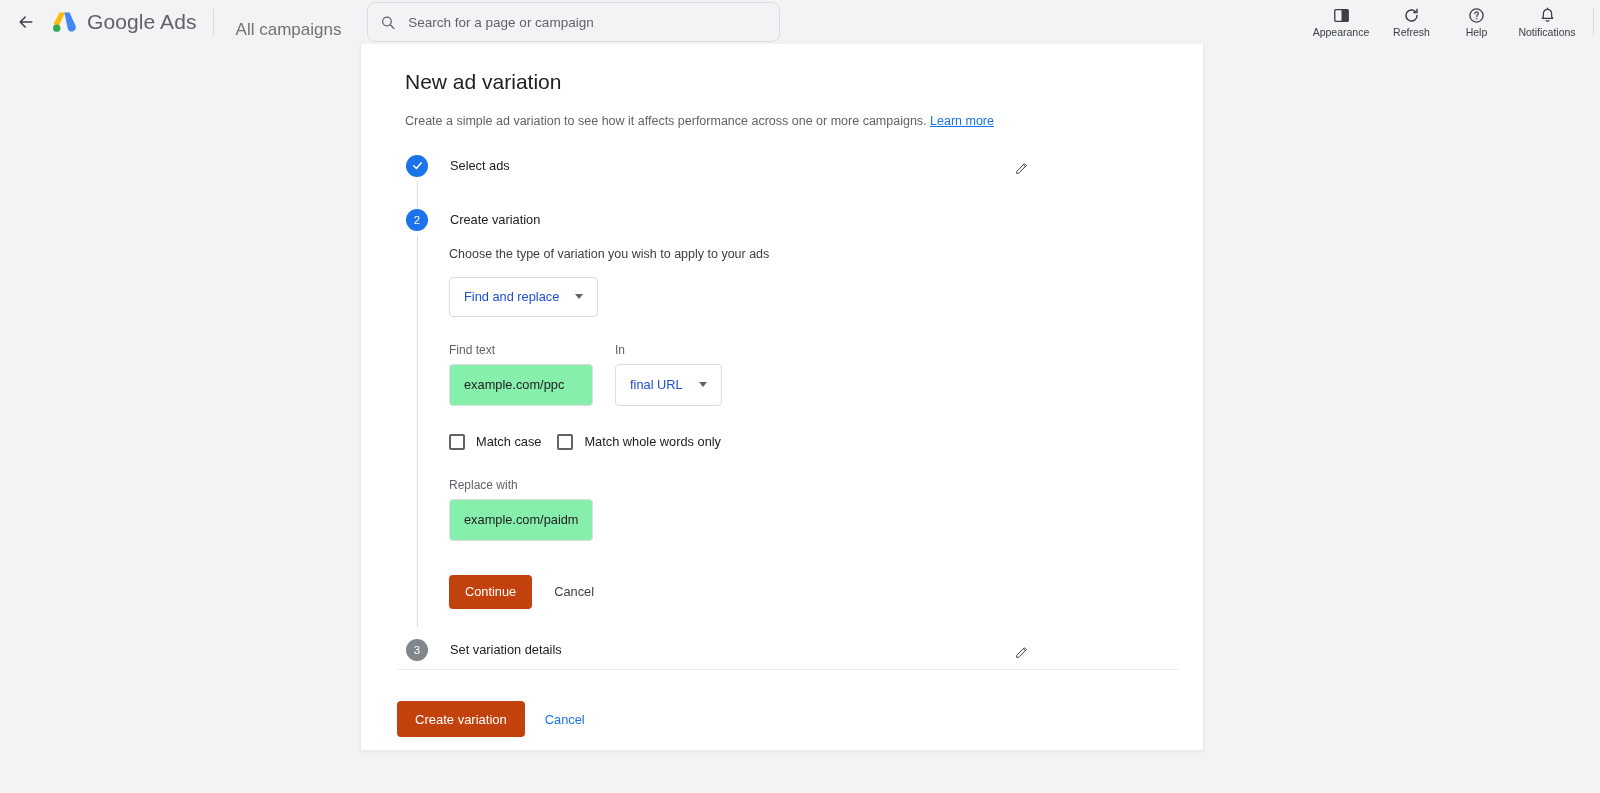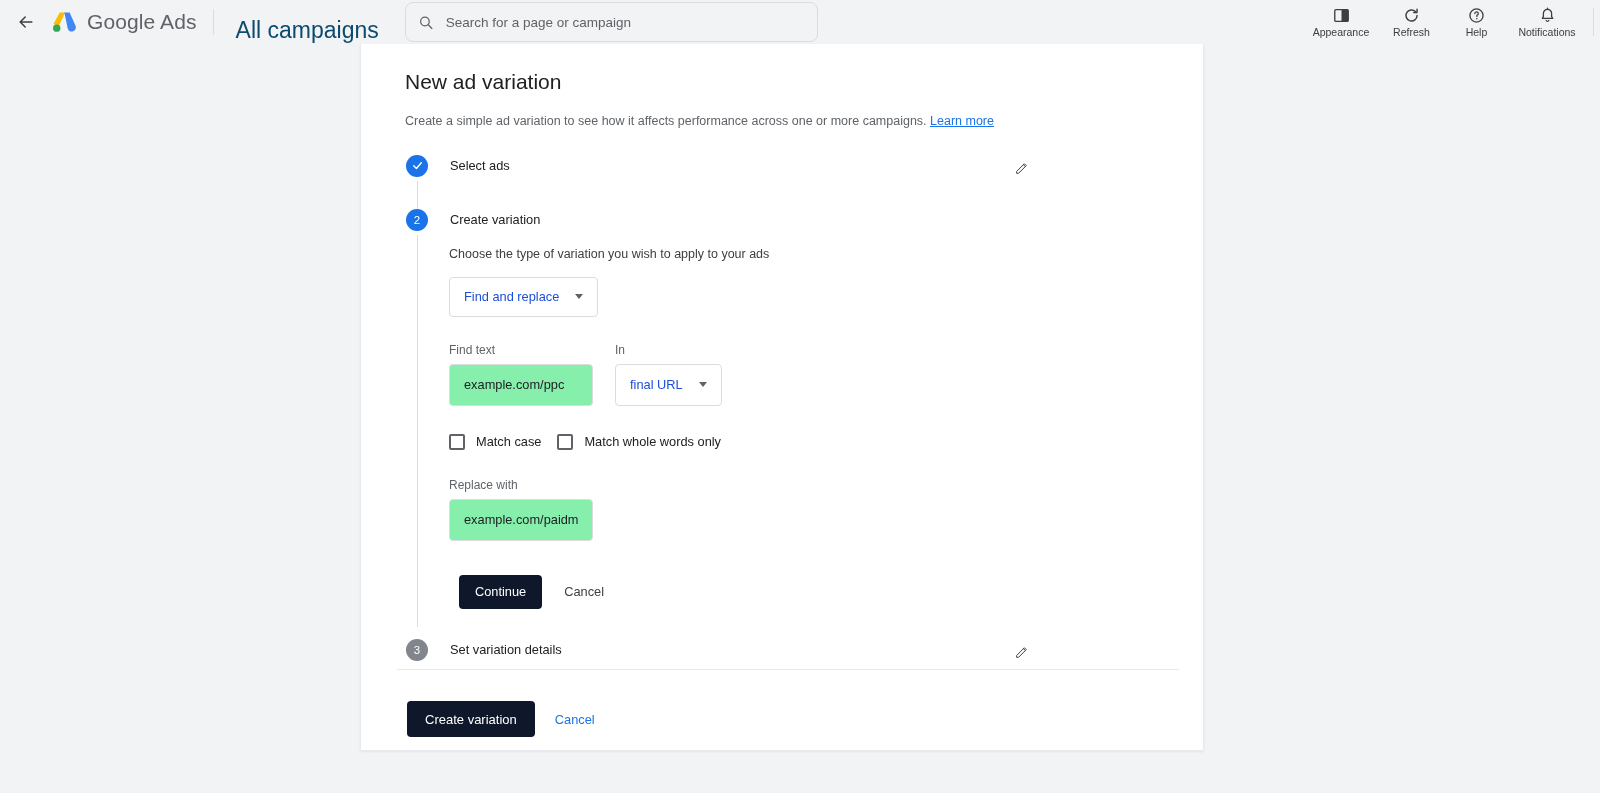--- a/index.html
+++ b/index.html
@@ -31,21 +31,21 @@
   }
   .ads-logo { width: 28px; height: 28px; display: block; }
   .brand-text {
     font-size: 21px; color: #5f6368; letter-spacing: .1px; white-space: nowrap;
   }
   .brand-text .g { color: #5f6368; }
   .divider-v {
     width: 1px; height: 26px; background: #dadce0;
   }
   .acct-name {
-    font-size: 23px; color: #0c4a6e; padding: 0 22px; white-space: nowrap; margin-top: 16px;
+    font-size: 17px; color: #737373; padding: 0 22px; white-space: nowrap; margin-top: 16px;
   }
   .search-wrap {
     width: 413px; height: 40px; margin-left: 4px;
     background: #f1f3f4;
     border: 1px solid #dadce0; border-radius: 8px;
     display: flex; align-items: center; padding: 0 12px; gap: 10px;
   }
   .search-input {
     border: 0; outline: 0; background: transparent;
     font-family: "Liberation Sans", sans-serif;
@@ -145,23 +145,22 @@
   .cb-item { display: flex; align-items: center; gap: 11px; cursor: pointer; }
   .cb-box {
     width: 16px; height: 16px; border: 2px solid #5f6368;
     border-radius: 2px; background: #fff; flex: 0 0 16px;
   }
   .cb-label { font-size: 12.8px; color: #202124; }
 
   .btn-row { display: flex; align-items: center; gap: 12px; margin-top: 34px; }
   .btn-primary {
     height: 34px; padding: 0 16px; border: 0; border-radius: 4px;
-    background: #0f172a; color: #fff; font-size: 12.8px; cursor: pointer;
-    font-family: "Liberation Sans", sans-serif;
-    margin-left: 10px;
+    background: #c2410c; color: #fff; font-size: 12.8px; cursor: pointer;
+    font-family: "Liberation Sans", sans-serif;
   }
   .btn-text {
     height: 34px; padding: 0 10px; border: 0; border-radius: 4px;
     background: transparent; color: #3c4043; font-size: 12.8px; cursor: pointer;
     font-family: "Liberation Sans", sans-serif;
   }
   .btn-text.blue { color: #1a73e8; }
 
   
   .card-footer {

